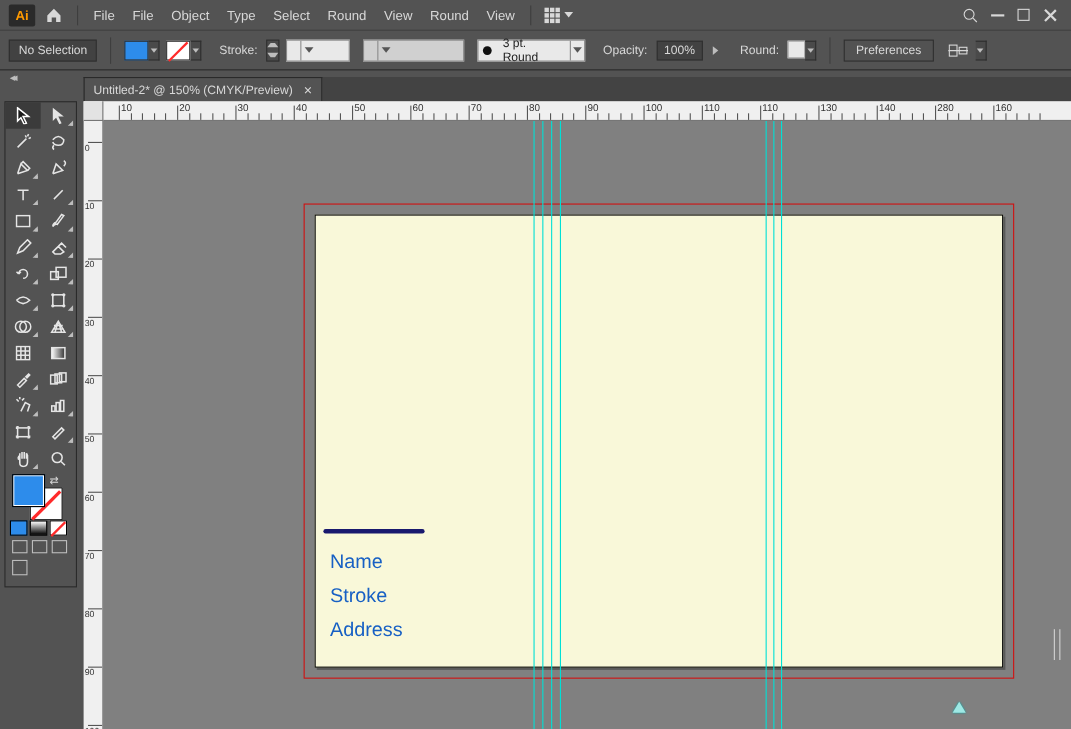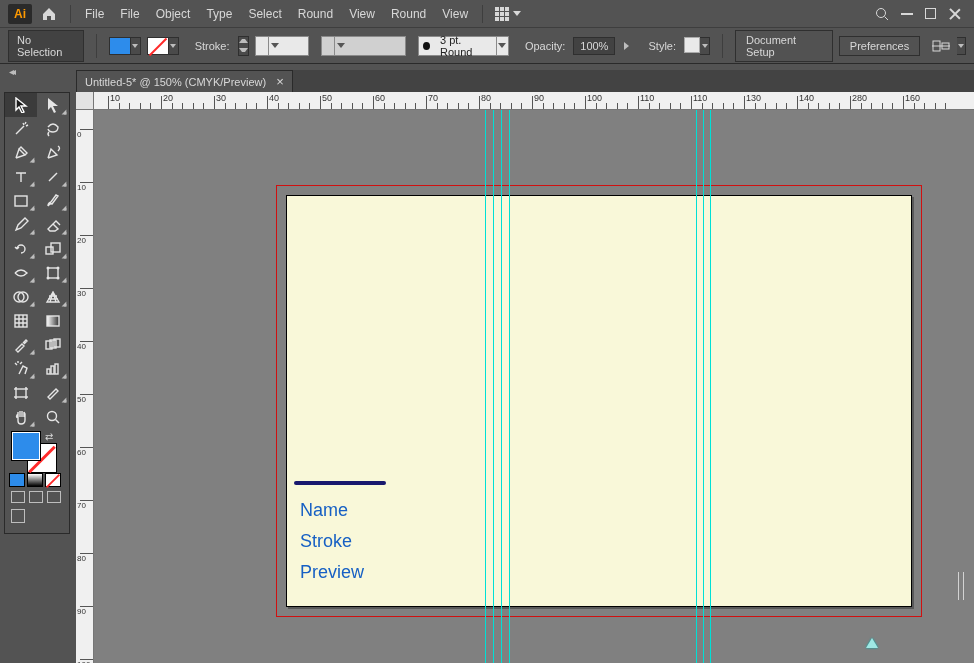--- a/index.html
+++ b/index.html
@@ -212,51 +212,50 @@
         <div class="chev"></div>
       </div>
   </div>
 
   <span class="ctl-label">Opacity:</span>
   <div class="percent">100%</div>
   <div class="carets">
       <div class="chev-r"></div>
     </div>
 
-  <span class="ctl-label">Style:</span>
+  <span class="ctl-label">Round:</span>
   <div style="display:flex;">
     <div class="sq-swatch"></div>
       <div class="dd">
         <div class="chev"></div>
       </div>
   </div>
 
   <div class="vsep" style="height:24px;margin-left:6px;"></div>
-  <div class="btn">Document Setup</div>
   <div class="btn">Preferences</div>
 
   <div class="align-ico" style="margin-left:6px">
     <svg width="18" height="14" viewBox="0 0 18 14">
         <rect x="1" y="2" width="7" height="10"></rect>
         <rect x="10" y="4" width="7" height="6"></rect>
         <line x1="0" y1="7" x2="18" y2="7"></line>
       </svg>
   </div>
   <div class="dd">
       <div class="chev"></div>
     </div>
 </div>
 
 <div class="panel-collapse-handle">
     <span class="dbl">◂◂</span>
   </div>
 
 <div class="doctabbar">
   <div class="doctab">
-    <span>Untitled-5* @ 150% (CMYK/Preview)</span>
+    <span>Untitled-2* @ 150% (CMYK/Preview)</span>
     <span class="close">×</span>
   </div>
 </div>
 
 <div class="toolbox">
   <div class="toolrow">
     <div class="tool sel">
         <svg class="fillsvg" width="14" height="16" viewBox="0 0 14 16">
           <path d="M2 1 L12 9 L7 9 L10 15 L8 16 L5 10 L2 13 Z" fill="#1a1a1a" stroke="#fff"></path>
         </svg>
@@ -612,16 +611,16 @@
     <div class="guide v" style="left: 391px;"></div>
     <div class="guide v" style="left: 399px;"></div>
     <div class="guide v" style="left: 407px;"></div>
     <div class="guide v" style="left: 415px;"></div>
     <div class="guide v" style="left: 602px;"></div>
     <div class="guide v" style="left: 609px;"></div>
     <div class="guide v" style="left: 616px;"></div>
     <div class="content-line" style="left: 200px; top: 371px; width: 92px;"></div>
     <div class="content-text" style="left: 206px; top: 390px;">Name</div>
     <div class="content-text" style="left: 206px; top: 421px;">Stroke</div>
-    <div class="content-text" style="left: 206px; top: 452px;">Preview</div>
+    <div class="content-text" style="left: 206px; top: 452px;">Address</div>
     <div class="slice-mark" style="top: 462px;"></div>
     <div class="cursor-tri" style="left: 772px; top: 528px;"></div>
   </div>
 
 </body></html>

